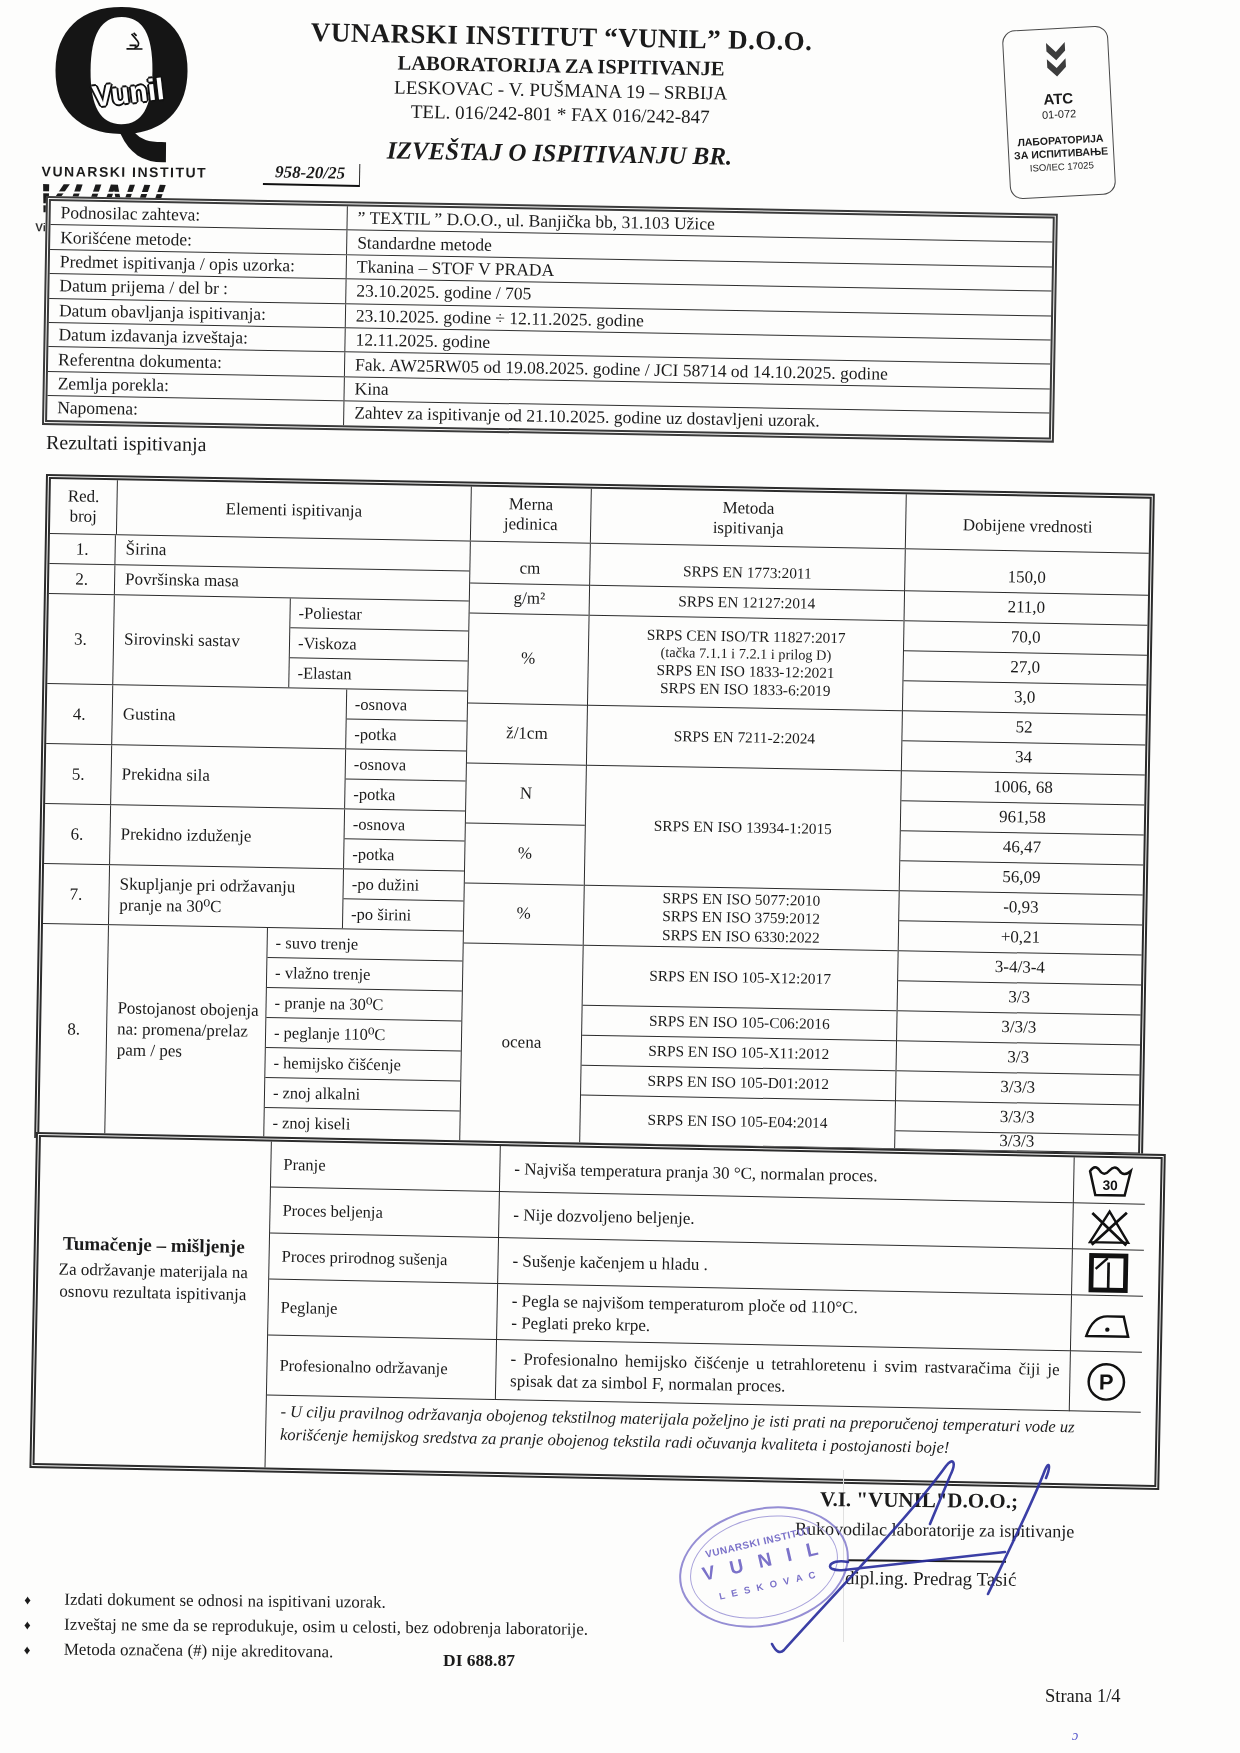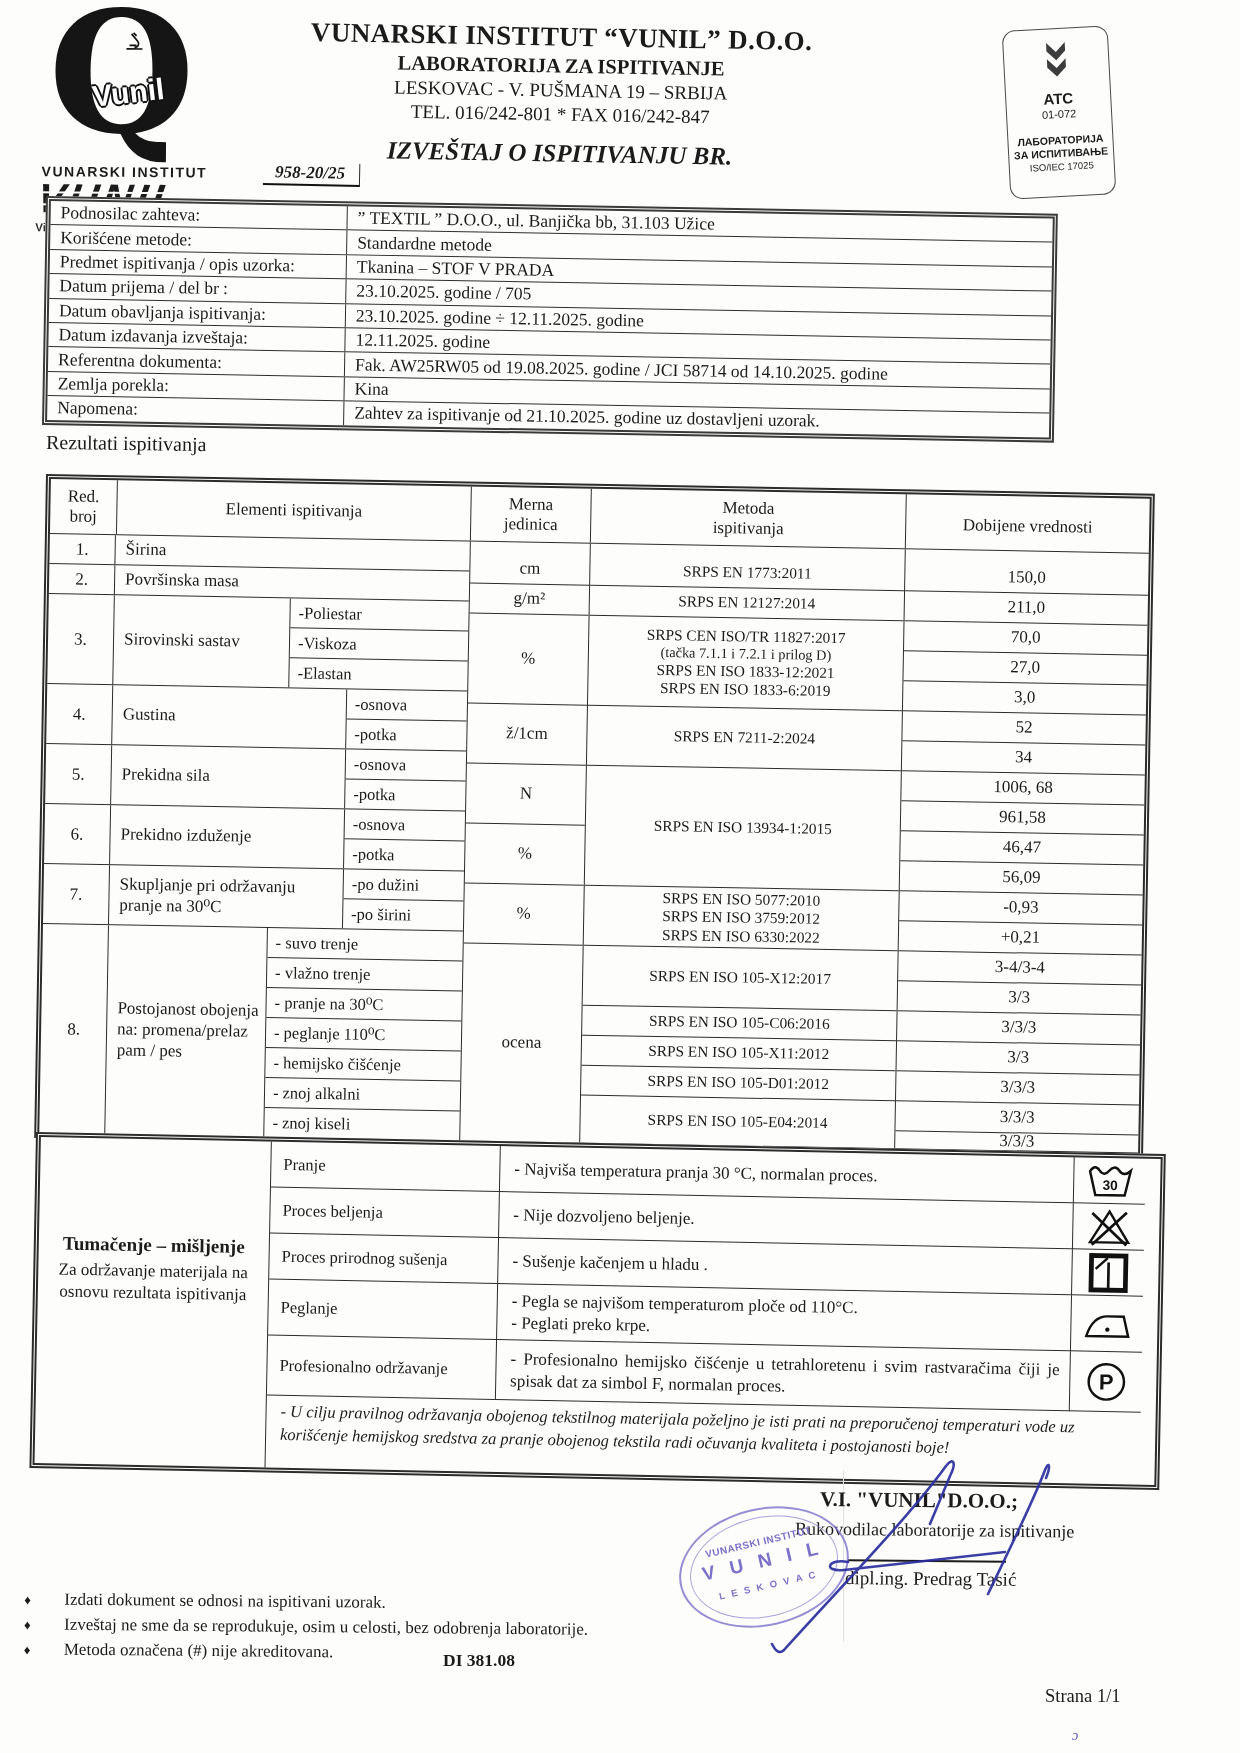--- a/index.html
+++ b/index.html
@@ -454,17 +454,17 @@
     <div class="bul">
       <span class="d">♦</span>
       <span>Izveštaj ne sme da se reprodukuje, osim u celosti, bez odobrenja laboratorije.</span>
     </div>
     <div class="bul">
       <span class="d">♦</span>
       <span>Metoda označena (#) nije akreditovana.</span>
     </div>
   </div>
 
-  <div class="abs diCode">DI 381.08</div>
-  <div class="abs strana">Strana 1/1</div>
+  <div class="abs diCode">DI 688.87</div>
+  <div class="abs strana">Strana 1/4</div>
   <div class="abs corner">ɔ</div>
 
 </div>
 
 </body></html>

